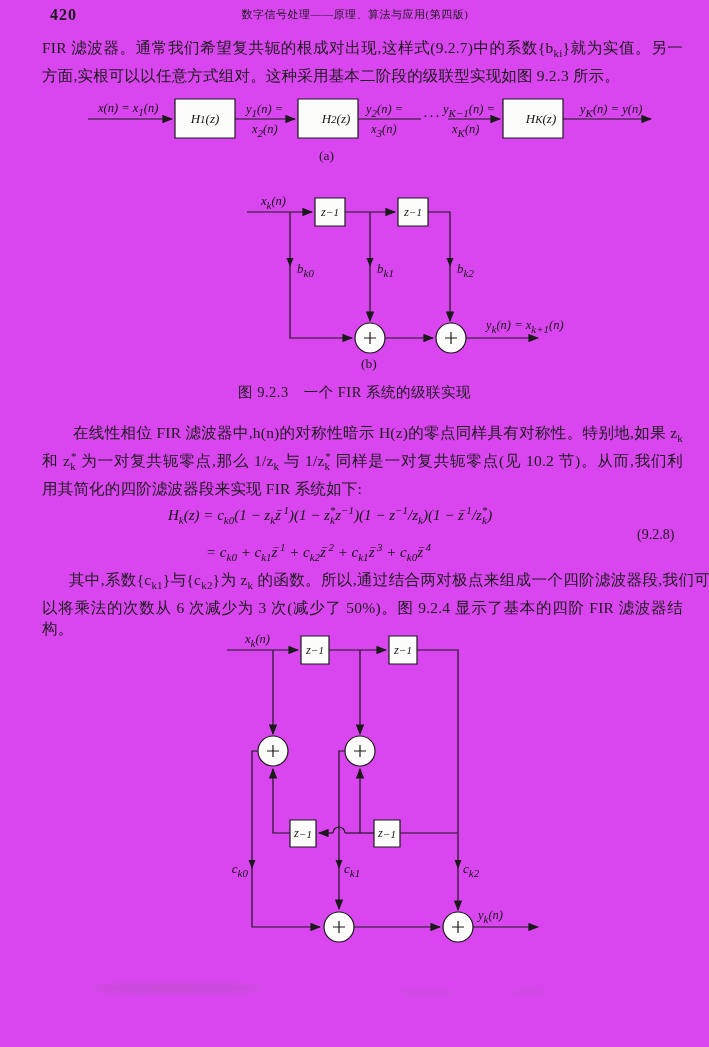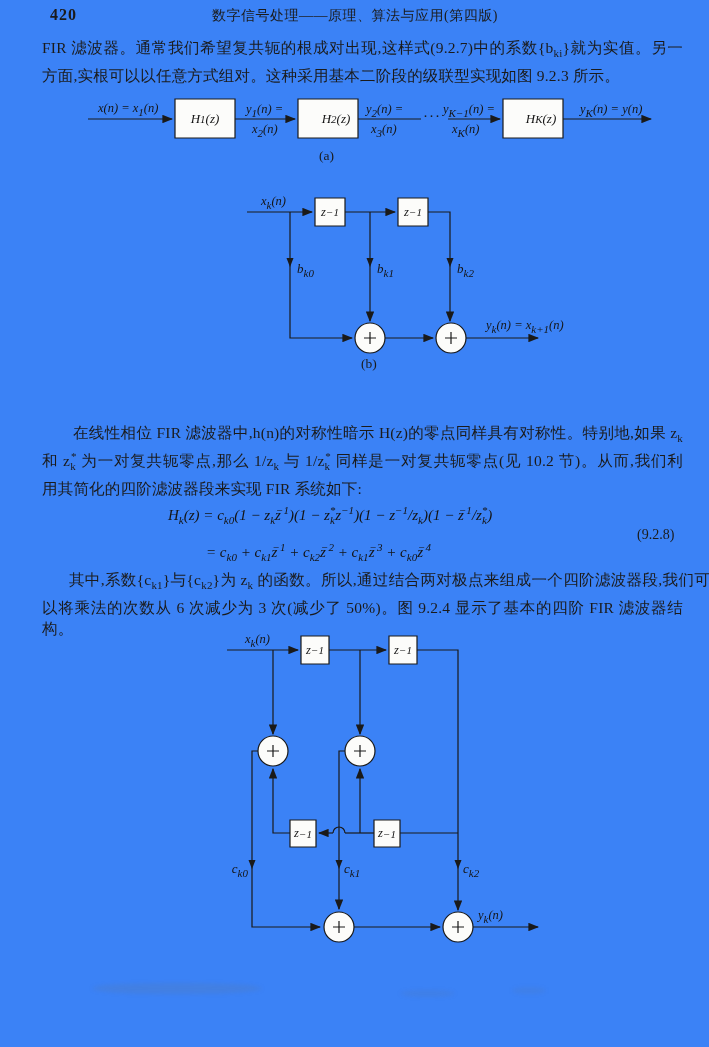--- a/index.html
+++ b/index.html
@@ -1,16 +1,16 @@
 <!DOCTYPE html>
 <html><head>
 <meta charset="utf-8">
 <style>
   html,body{margin:0;padding:0;background:#e8e8e6;}
-  #page{position:relative;width:709px;height:1047px;background:#3b82f6;overflow:hidden;
+  #page{position:relative;width:709px;height:1047px;background:#d946ef;overflow:hidden;
         font-family:"Liberation Serif","DejaVu Serif",serif;color:#1b1b1b;}
   .abs{position:absolute;}
   .cjk{font-size:15.5px;letter-spacing:.2px;white-space:nowrap;}
   .pline{left:42px;width:641px;white-space:normal;text-align:justify;text-align-last:justify;}
   .pline.endline{text-align-last:left;}
   .indent{text-indent:31px;}
   .lbl{font-style:italic;font-size:12.5px;white-space:nowrap;color:#151515;}
   .lbl13{font-style:italic;font-size:13px;white-space:nowrap;color:#151515;}
   sub,sup{font-size:11px;line-height:0;}
   sub+sup{margin-left:-0.45em;}
@@ -25,21 +25,21 @@
   .smudge{filter:blur(2px);border-radius:50%;}
   svg{position:absolute;left:0;top:0;}
   svg *{vector-effect:non-scaling-stroke;}
 </style>
 </head>
 <body>
 
 <div id="page">
 
   <div class="abs" style="left:50px;top:6px;font-size:16px;font-weight:bold;letter-spacing:1px;">420</div>
-  <div class="abs" style="left:135px;top:7px;width:440px;text-align:center;font-size:14px;letter-spacing:.5px;">数字信号处理——原理、算法与应用(第四版)</div>
+  <div class="abs" style="left:135px;top:7px;width:440px;text-align:center;font-size:11px;letter-spacing:.5px;">数字信号处理——原理、算法与应用(第四版)</div>
   <div class="abs hrule" style="left:45px;top:29px;width:633px;height:2px;"></div>
 
   <div class="abs cjk pline" style="top:38px;">FIR 滤波器。通常我们希望复共轭的根成对出现,这样式(9.2.7)中的系数{b<sub>ki</sub>}就为实值。另一</div>
   <div class="abs cjk pline endline" style="top:66px;">方面,实根可以以任意方式组对。这种采用基本二阶段的级联型实现如图 9.2.3 所示。</div>
 
   <svg width="709" height="1047" viewBox="0 0 709 1047">
     <defs>
       <marker id="ah" markerWidth="9" markerHeight="7" refX="8" refY="3.5" orient="auto">
         <path d="M0,0 L9,3.5 L0,7 Z" fill="#1a1a1a"></path>
       </marker>
@@ -128,20 +128,21 @@
   <div class="abs" style="left:319px;top:148px;font-size:13.5px;">(a)</div>
 
   <div class="abs lbl" style="left:261px;top:194px;">x<sub>k</sub>(n)</div>
   <div class="abs boxlbl" style="left:315px;top:198px;width:30px;height:28px;">z<sup>−1</sup></div>
   <div class="abs boxlbl" style="left:398px;top:198px;width:30px;height:28px;">z<sup>−1</sup></div>
   <div class="abs lbl13" style="left:297px;top:261px;">b<sub>k0</sub></div>
   <div class="abs lbl13" style="left:377px;top:261px;">b<sub>k1</sub></div>
   <div class="abs lbl13" style="left:457px;top:261px;">b<sub>k2</sub></div>
   <div class="abs lbl" style="left:486px;top:318px;">y<sub>k</sub>(n) = x<sub>k+1</sub>(n)</div>
   <div class="abs" style="left:361px;top:356px;font-size:13.5px;">(b)</div>
+  <div class="abs caption" style="top:383px;">图 9.2.3　一个 FIR 系统的级联实现</div>
 
   <div class="abs cjk pline indent" style="top:423px;">在线性相位 FIR 滤波器中,h(n)的对称性暗示 H(z)的零点同样具有对称性。特别地,如果 z<sub>k</sub></div>
   <div class="abs cjk pline" style="top:451px;">和 z<sub>k</sub><sup>*</sup> 为一对复共轭零点,那么 1/z<sub>k</sub> 与 1/z<sub>k</sub><sup>*</sup> 同样是一对复共轭零点(见 10.2 节)。从而,我们利</div>
   <div class="abs cjk pline endline" style="top:479px;">用其简化的四阶滤波器段来实现 FIR 系统如下:</div>
 
   <div class="abs eq" style="left:168px;top:507px;">H<sub>k</sub>(z) = c<sub>k0</sub>(1 − z<sub>k</sub>z<sup>−1</sup>)(1 − z<sub>k</sub><sup>*</sup>z<sup>−1</sup>)(1 − z<sup>−1</sup>/z<sub>k</sub>)(1 − z<sup>−1</sup>/z<sub>k</sub><sup>*</sup>)</div>
   <div class="abs eq" style="left:206px;top:544px;">= c<sub>k0</sub> + c<sub>k1</sub>z<sup>−1</sup> + c<sub>k2</sub>z<sup>−2</sup> + c<sub>k1</sub>z<sup>−3</sup> + c<sub>k0</sub>z<sup>−4</sup></div>
   <div class="abs eqnum" style="left:637px;top:527px;">(9.2.8)</div>
 
   <div class="abs cjk pline" style="top:570px;margin-left:27px;">其中,系数{c<sub>k1</sub>}与{c<sub>k2</sub>}为 z<sub>k</sub> 的函数。所以,通过结合两对极点来组成一个四阶滤波器段,我们可</div>

